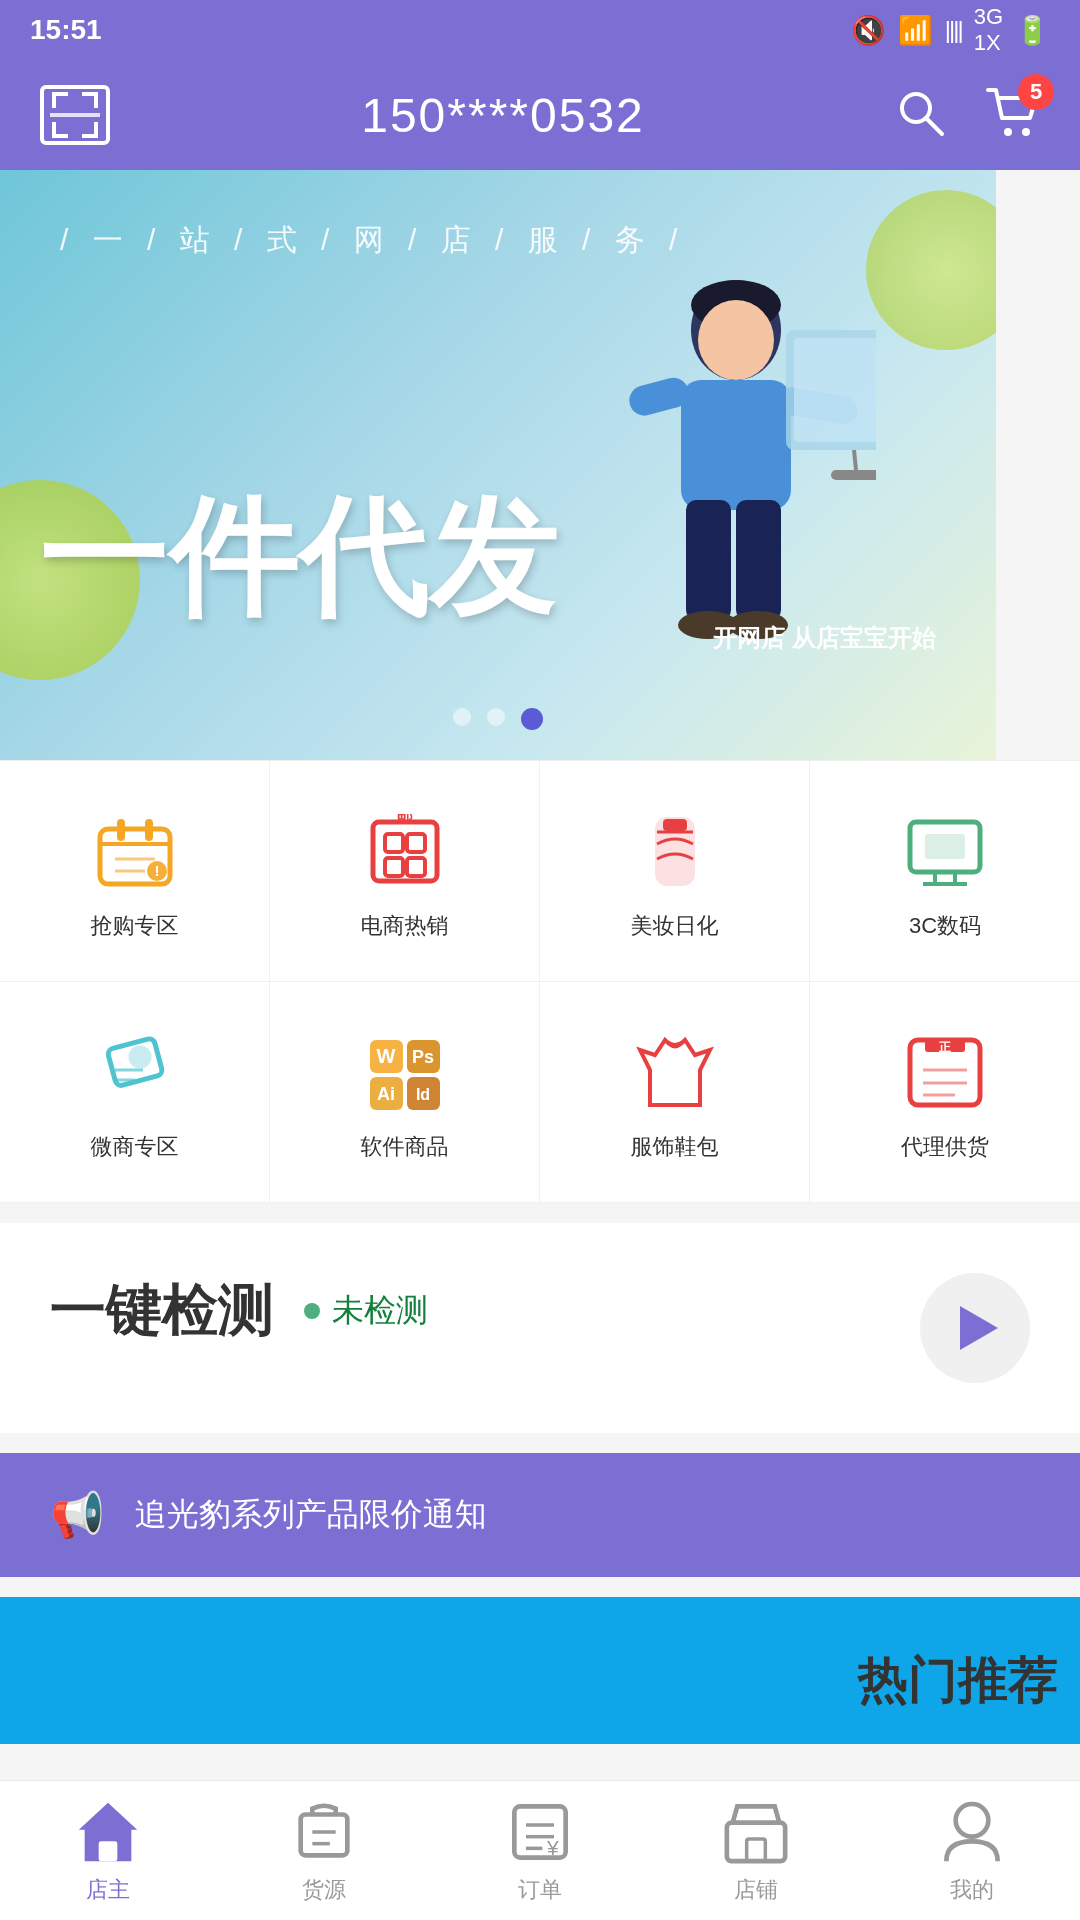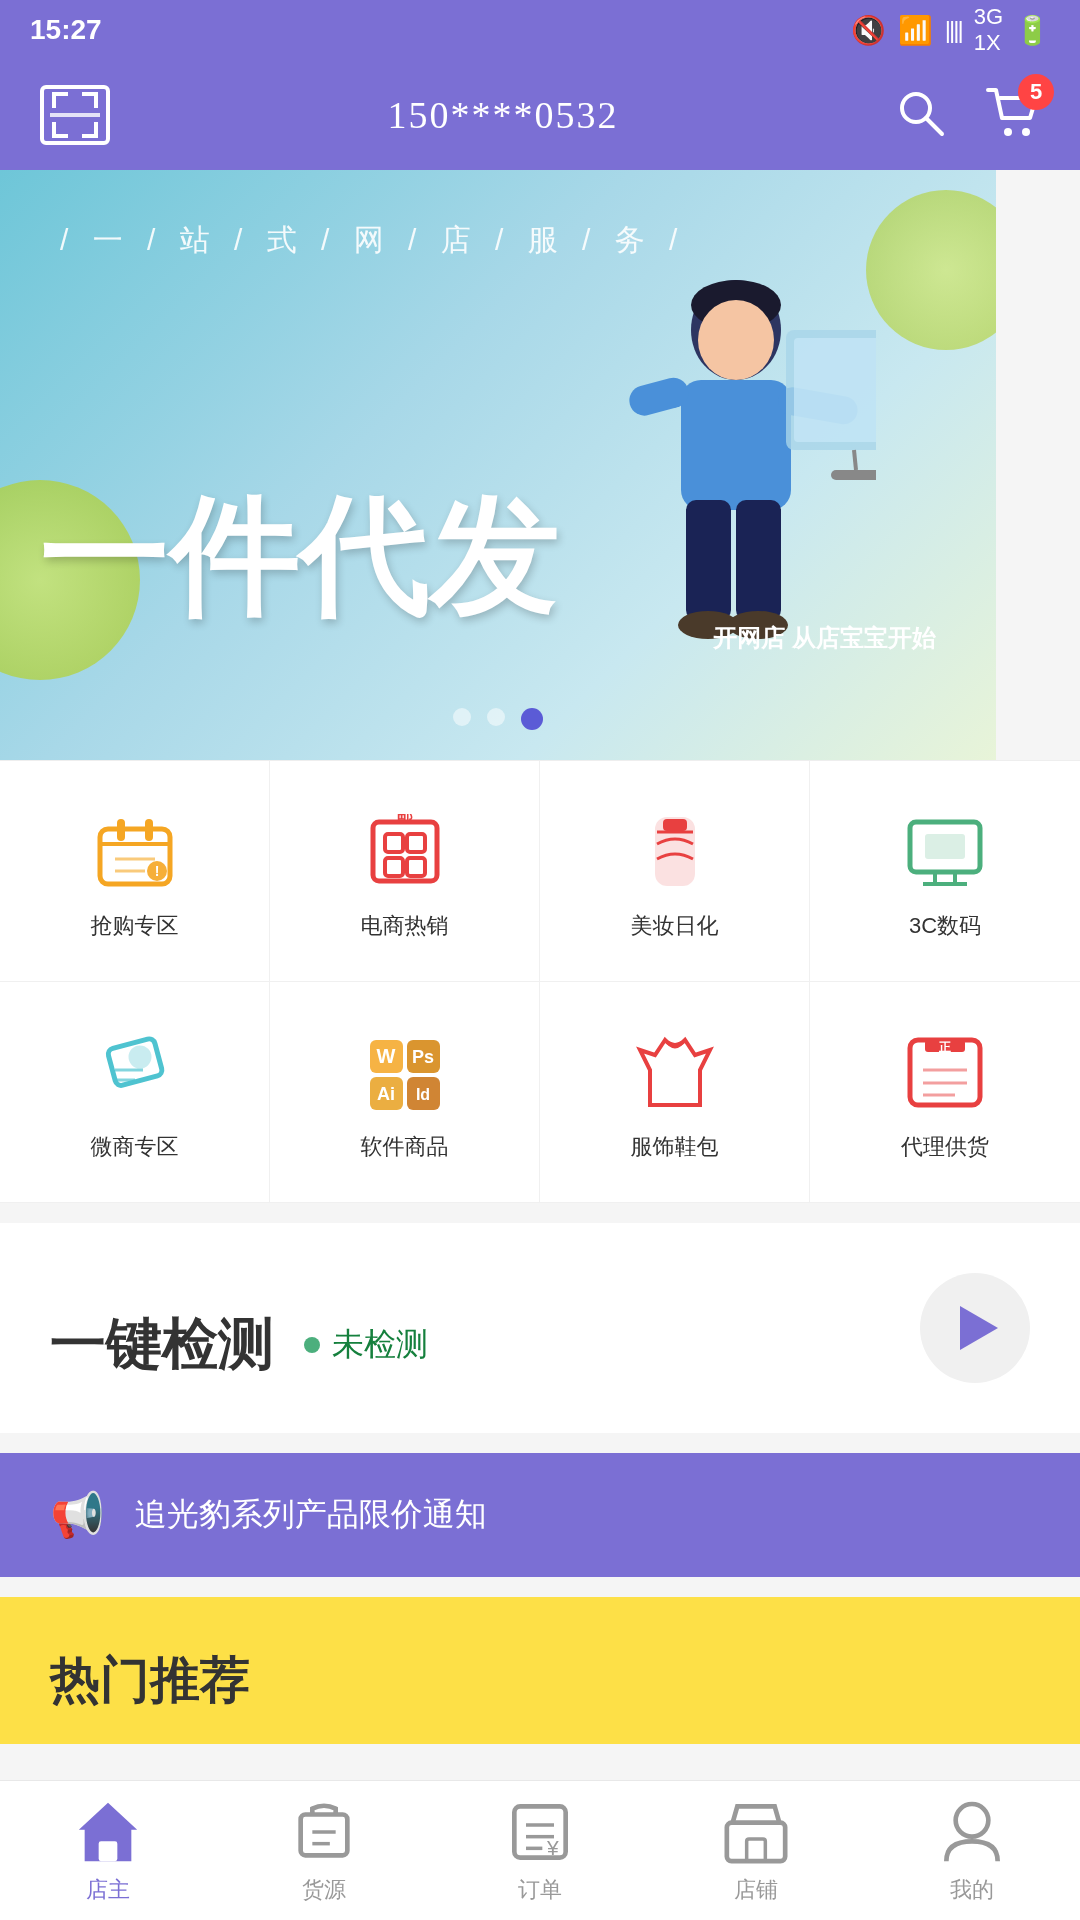--- a/index.html
+++ b/index.html
@@ -42,24 +42,23 @@
       width: 70px;
       height: 60px;
       border: 4px solid white;
       border-radius: 6px;
       position: relative;
       display: flex;
       align-items: center;
       justify-content: center;
     }
     .header-title {
-      font-size: 38px;
+      font-size: 48px;
       font-weight: 500;
       letter-spacing: 2px;
-      font-family: Liberation Serif, serif;
     }
     .header-actions {
       display: flex;
       align-items: center;
       gap: 40px;
     }
     .search-icon-wrap, .cart-icon-wrap {
       position: relative;
       cursor: pointer;
     }
@@ -192,21 +191,21 @@
       font-size: 22px;
       color: #333;
     }
 
     
     .detection-section {
       background: white;
       margin-top: 20px;
       padding: 50px 50px;
       display: flex;
-      align-items: flex-end;
+      align-items: flex-start;
       justify-content: space-between;
     }
     .detection-left {
       display: flex;
       align-items: center;
       gap: 30px;
     }
     .detection-title {
       font-size: 56px;
       font-weight: 700;
@@ -257,24 +256,24 @@
       color: white;
       font-size: 44px;
     }
     .announce-text {
       color: white;
       font-size: 32px;
     }
 
     
     .section-title-area {
-      background: #fde047;
+      background: #0ea5e9;
       margin-top: 20px;
-      padding: 50px 50px 30px;
-      text-align: left;
+      padding: 50px 22px 30px;
+      text-align: right;
     }
     .section-title {
       font-size: 50px;
       font-weight: 700;
       color: #333;
     }
 
     
     .bottom-nav {
       position: fixed;
@@ -302,21 +301,21 @@
     }
     .nav-label.active { color: #7b6fd4; }
 
     
     .svg-icon { width: 70px; height: 70px; }
   </style>
 </head>
 <body>
 
 <div class="status-bar">
-  <span class="status-time">15:27</span>
+  <span class="status-time">15:51</span>
   <div class="status-icons">
     <span style="font-size:28px">🔇</span>
     <span style="font-size:28px">📶</span>
     <span style="font-size:24px; letter-spacing:-2px">||||</span>
     <span style="font-size:22px">3G<br style="line-height:0">1X</span>
     <span style="font-size:28px">🔋</span>
   </div>
 </div>
 
 <div class="header">

